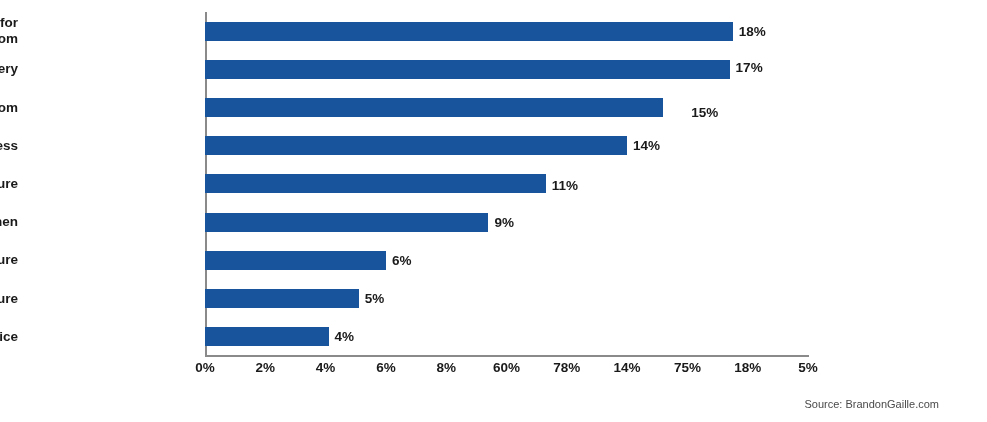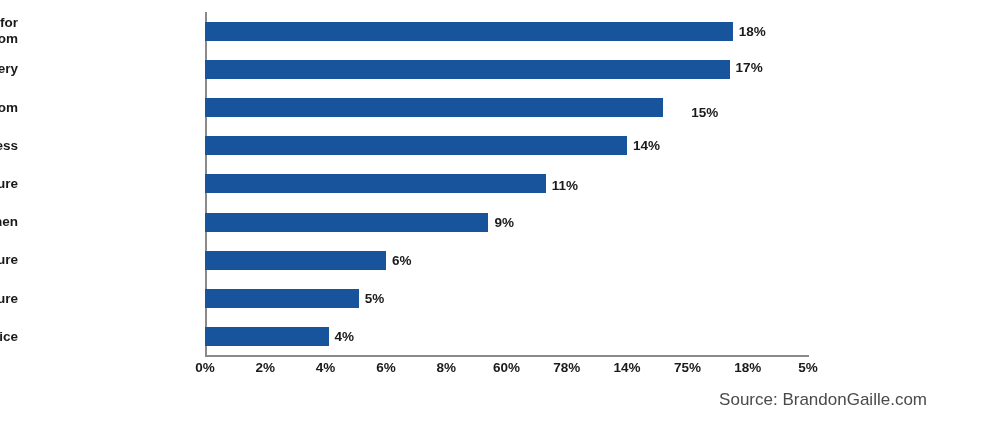--- a/index.html
+++ b/index.html
@@ -75,23 +75,23 @@
     position: absolute;
     top: 360px;
     font-size: 13.5px;
     font-weight: bold;
     color: #1a1a1a;
     transform: translateX(-50%);
     white-space: nowrap;
   }
   .source {
     position: absolute;
-    right: 60px;
+    right: 48px;
     bottom: 12px;
-    font-size: 17px;
+    font-size: 11px;
     color: #4a4a4a;
     white-space: nowrap;
   }
 </style>
 </head>
 <body>
 
 <div id="chart-root">
 
   <div class="axis-line-y"></div>

